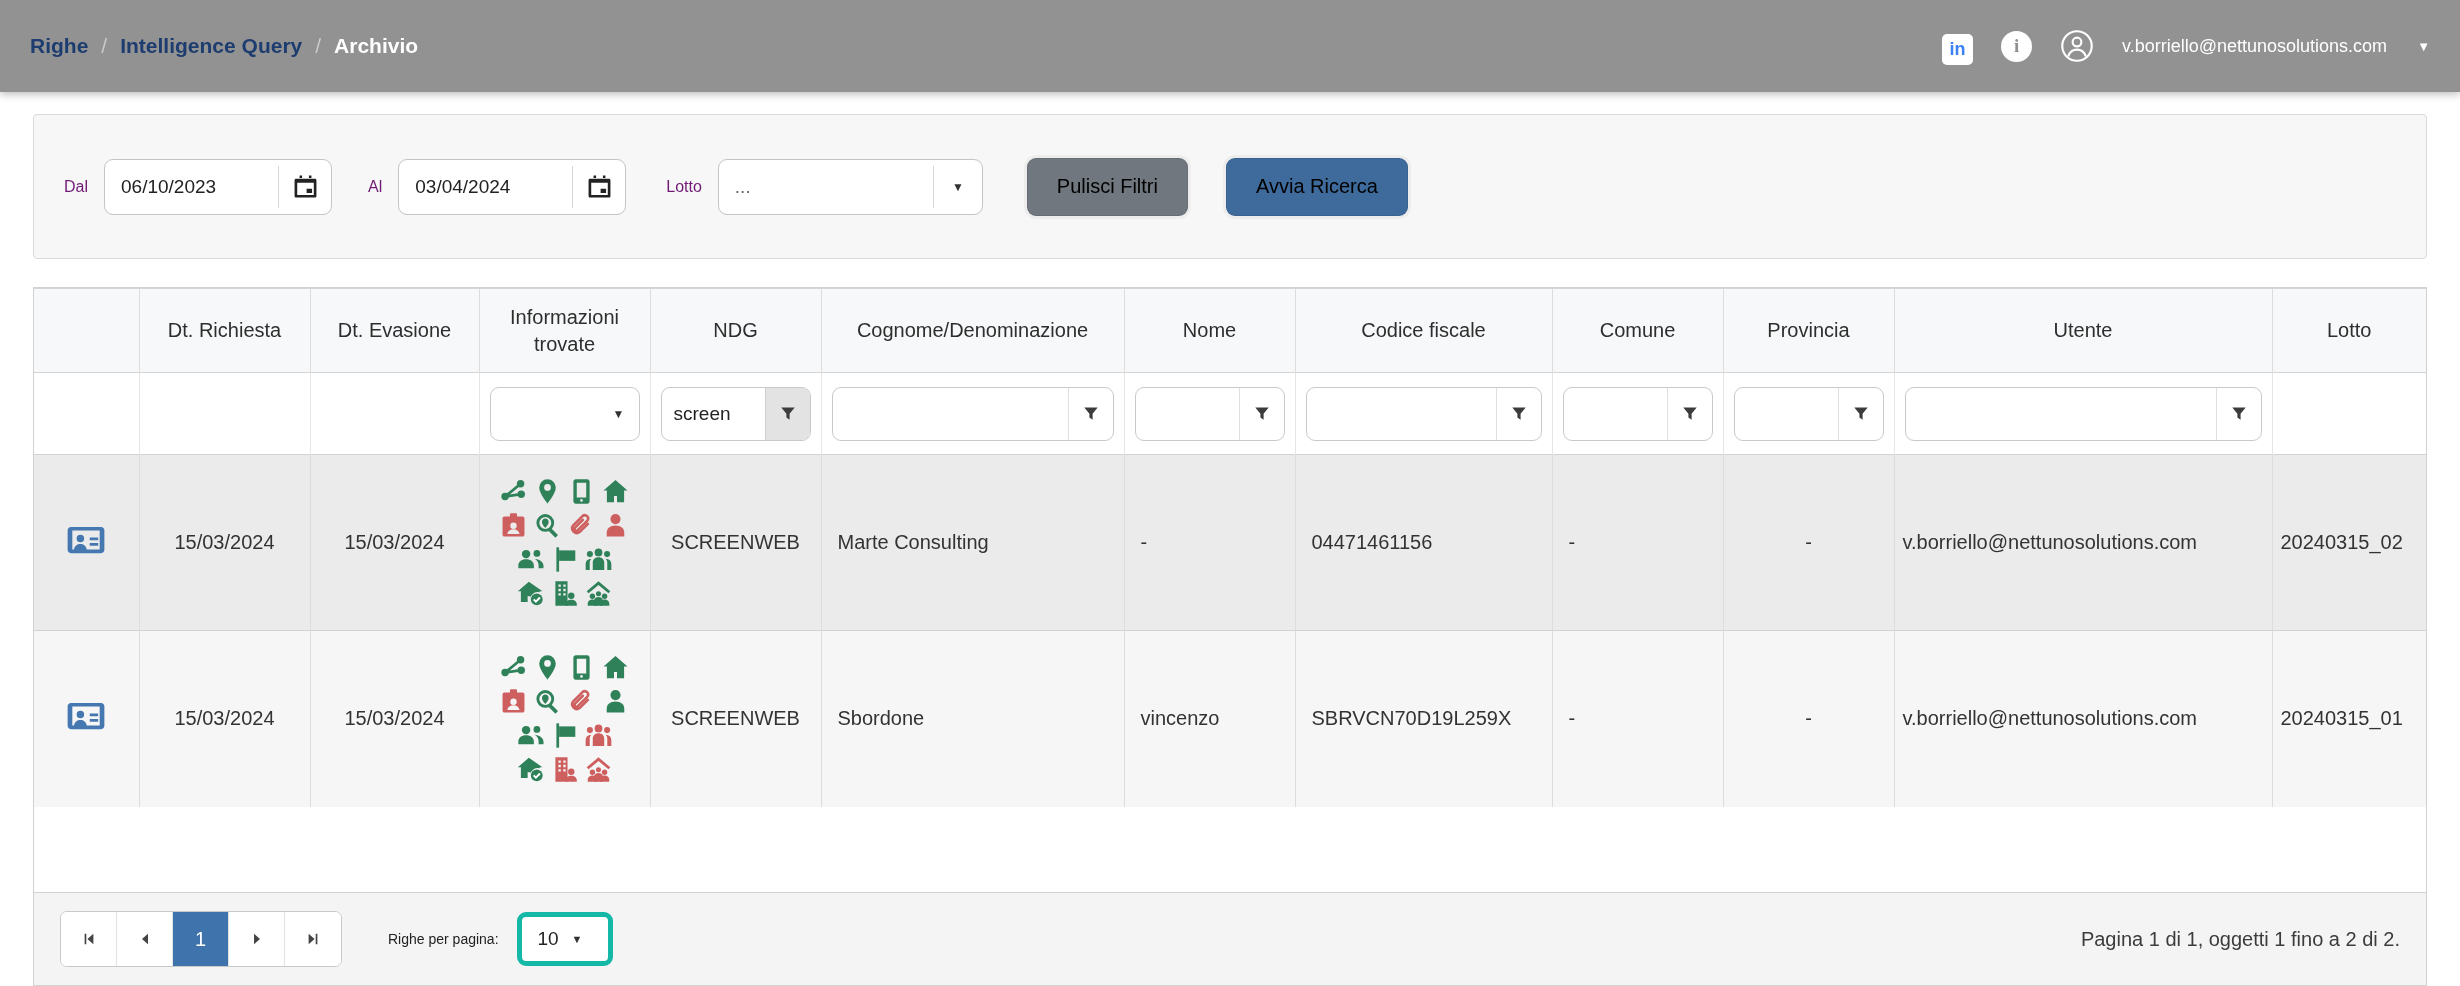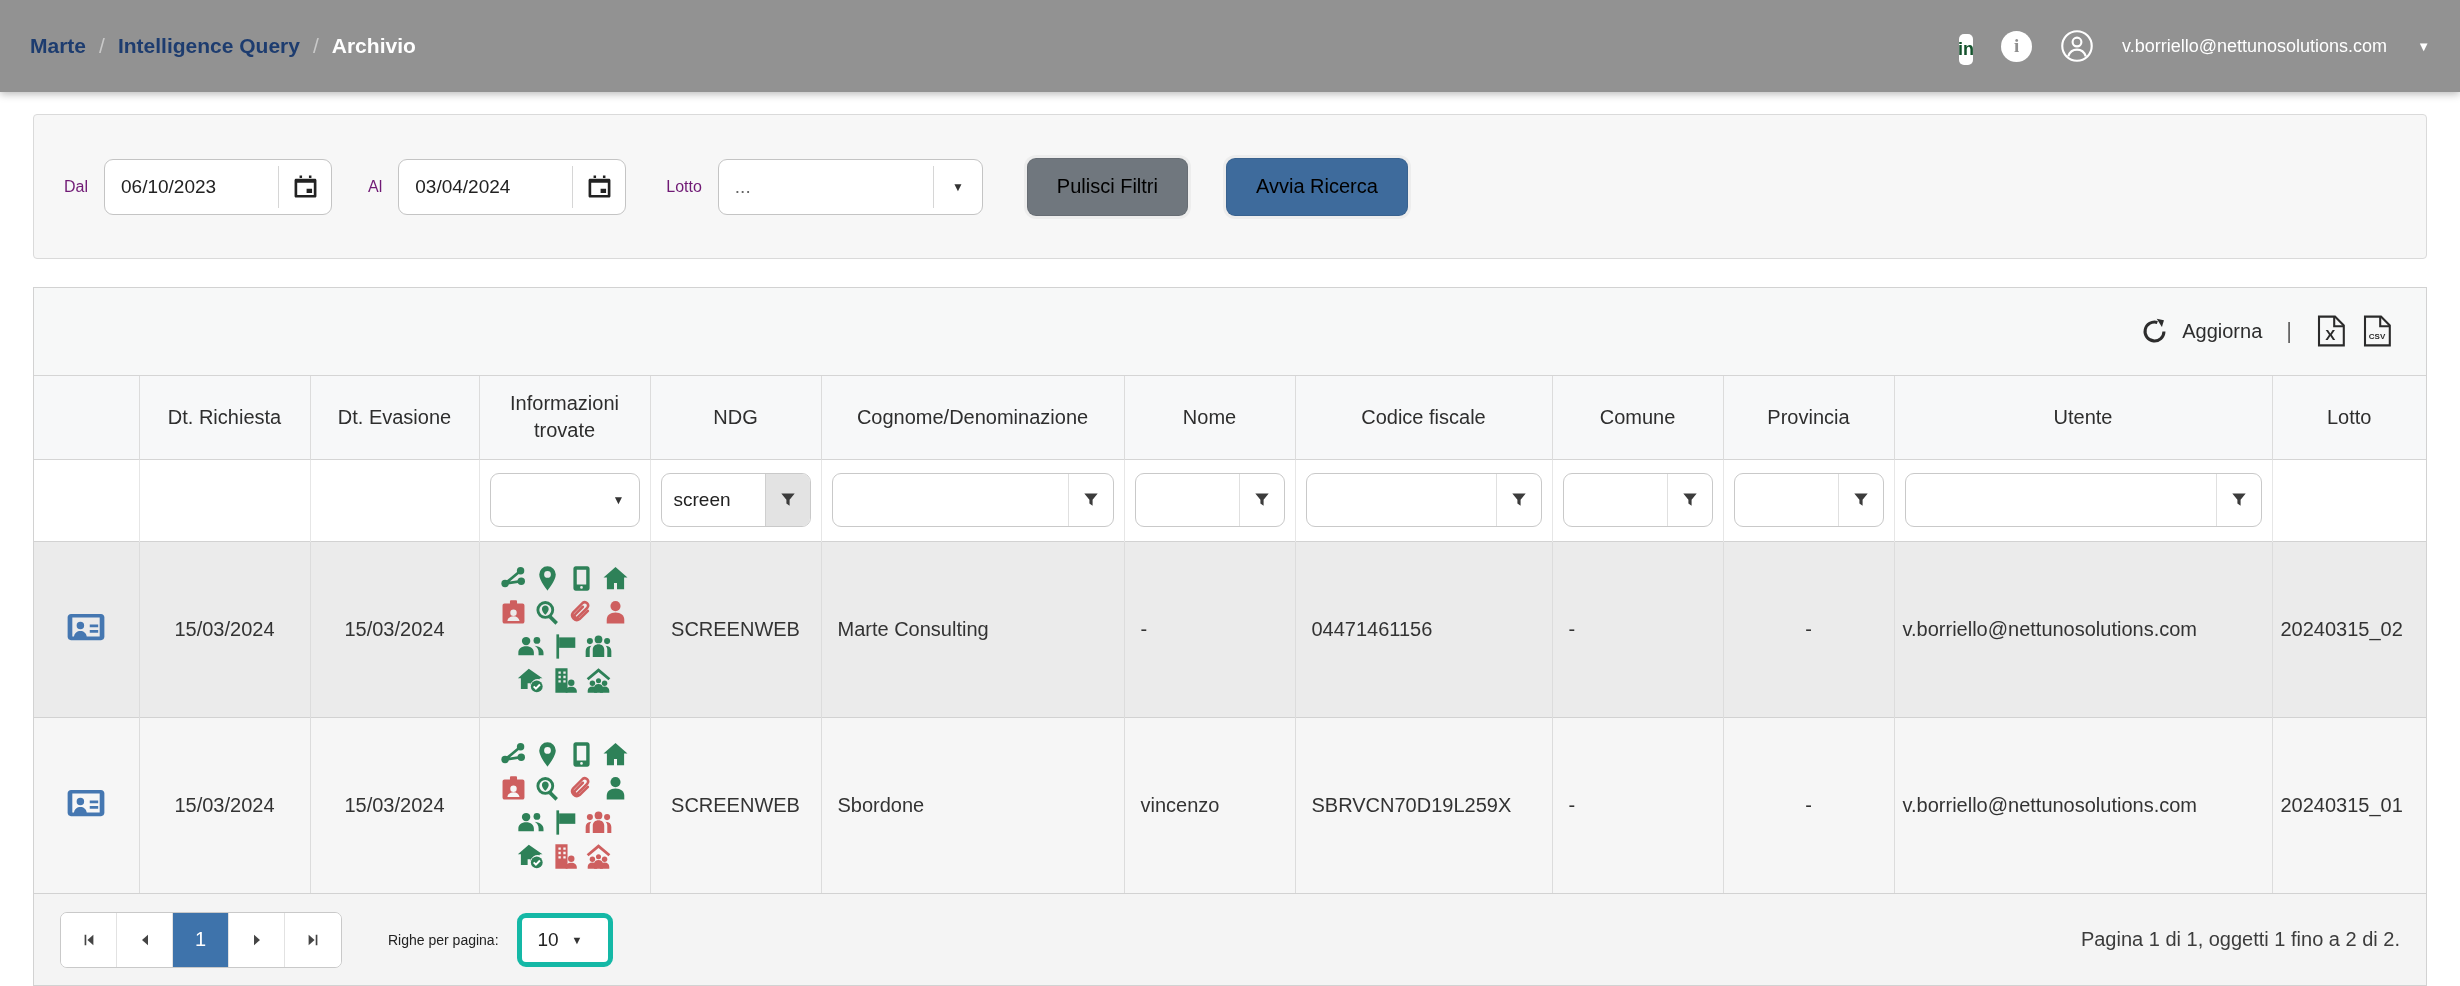--- a/index.html
+++ b/index.html
@@ -13,23 +13,23 @@
        font-family:"Liberation Sans",sans-serif;color:#333;}
 
   
   .app-header{height:92px;background:var(--header-bg);display:flex;align-items:center;
               padding:0 30px;box-shadow:0 2px 8px rgba(0,0,0,.28);position:relative;z-index:2;}
   .crumbs{display:flex;align-items:center;gap:13px;font-size:21px;font-weight:bold;}
   .crumb-link{color:var(--breadcrumb-link);cursor:pointer;}
   .crumb-sep{color:#c9c9c9;font-weight:normal;}
   .crumb-current{color:#fff;}
   .header-right{margin-left:auto;display:flex;align-items:center;gap:28px;}
-  .li-badge{width:14px;height:31px;background:#fff;border-radius:5px;display:flex;
+  .li-badge{width:31px;height:31px;background:#fff;border-radius:5px;display:flex;
             align-items:center;justify-content:center;font-weight:bold;font-size:18px;
-            color:#14532d;cursor:pointer;margin-top:6px;}
+            color:#3b82f6;cursor:pointer;margin-top:6px;}
   .info-badge{width:31px;height:31px;background:#fff;border-radius:50%;display:flex;
             align-items:center;justify-content:center;font-weight:bold;font-size:19px;
             color:#8f8f8f;cursor:pointer;font-family:"Liberation Serif",serif;}
   .user-glyph{width:34px;height:34px;cursor:pointer;}
   .user-email{color:#fff;font-size:18px;cursor:pointer;}
   .caret-down{color:#fff;font-size:13px;margin-left:2px;cursor:pointer;}
 
   
   .filter-panel{margin:22px 33px 0;height:145px;background:#f7f7f7;border:1px solid #dadada;
                 border-radius:4px;display:flex;align-items:center;padding:0 30px;}
@@ -112,21 +112,21 @@
               border-radius:9px;display:flex;align-items:center;cursor:pointer;}
   .rpp-value{flex:1;padding-left:16px;font-size:19px;color:#222;}
   .rpp-arrow{width:36px;font-size:11px;color:#333;}
   .pager-summary{margin-left:auto;font-size:20px;color:#3c3c3c;}
 </style>
 </head>
 <body>
 
 <div class="app-header">
   <div class="crumbs">
-    <span class="crumb-link">Marte</span>
+    <span class="crumb-link">Righe</span>
     <span class="crumb-sep">/</span>
     <span class="crumb-link">Intelligence Query</span>
     <span class="crumb-sep">/</span>
     <span class="crumb-current">Archivio</span>
   </div>
   <div class="header-right">
     <span class="li-badge">in</span>
     <span class="info-badge">i</span>
     <span class="user-glyph">
       <svg viewBox="0 0 24 24" fill="none" stroke="#fff" stroke-width="1.5">
@@ -168,44 +168,20 @@
     <span class="select-value">...</span>
     <span class="group-divider"></span>
     <span class="select-arrow">▼</span>
   </div>
   <button class="btn btn-gray">Pulisci Filtri</button>
   <button class="btn btn-blue">Avvia Ricerca</button>
 </div>
 
 <div class="grid">
 
-  <div class="grid-toolbar">
-    <span class="tb-refresh">
-      <svg viewBox="0 0 16 16" fill="none" stroke="currentColor" stroke-width="1.8">
-        <path d="M13.6 8A5.6 5.6 0 1 1 9.7 2.65"></path>
-        <path d="M9.3.4l4.3 1-1.2 4z" fill="currentColor" stroke="none"></path>
-      </svg>
-      <span>Aggiorna</span>
-    </span>
-    <span class="tb-sep">|</span>
-    <span class="tb-file">
-      <svg viewBox="0 0 18 20" fill="none" stroke="currentColor" stroke-width="1.3">
-        <path d="M1.5 1h10L17 6.5V19H1.5z"></path>
-          <path d="M11 1v6h6"></path>
-        <text x="8.6" y="15.5" text-anchor="middle" font-size="9.5" font-weight="bold" fill="currentColor" stroke="none" font-family="Liberation Sans, sans-serif">X</text>
-      </svg>
-    </span>
-    <span class="tb-file">
-      <svg viewBox="0 0 18 20" fill="none" stroke="currentColor" stroke-width="1.3">
-        <path d="M1.5 1h10L17 6.5V19H1.5z"></path>
-          <path d="M11 1v6h6"></path>
-        <text x="9" y="15" text-anchor="middle" font-size="5" font-weight="bold" fill="currentColor" stroke="none" font-family="Liberation Sans, sans-serif">CSV</text>
-      </svg>
-    </span>
-  </div>
 
   <table class="data">
     <colgroup>
       <col style="width:105px">
         <col style="width:171px">
         <col style="width:169px">
       <col style="width:171px">
         <col style="width:171px">
         <col style="width:303px">
       <col style="width:171px">

